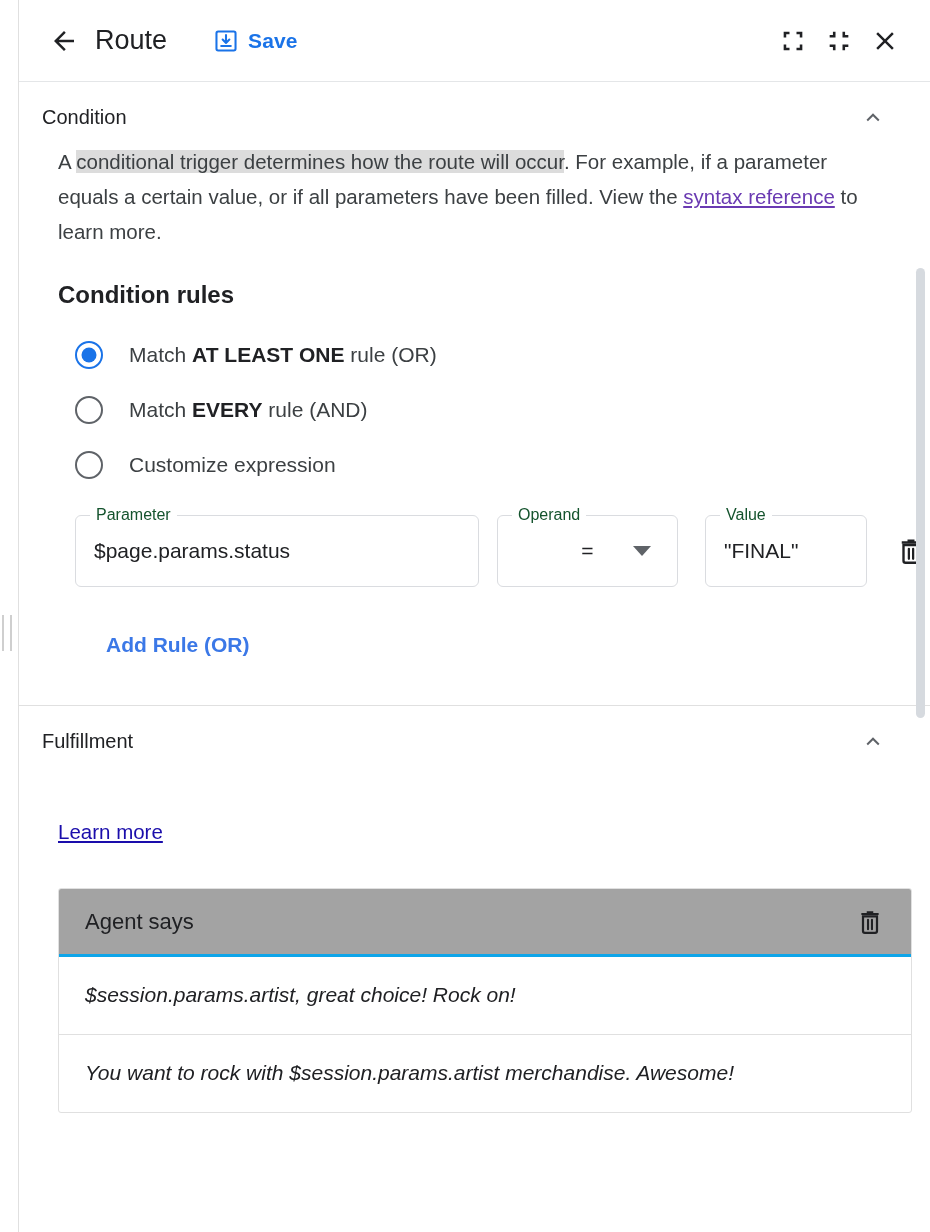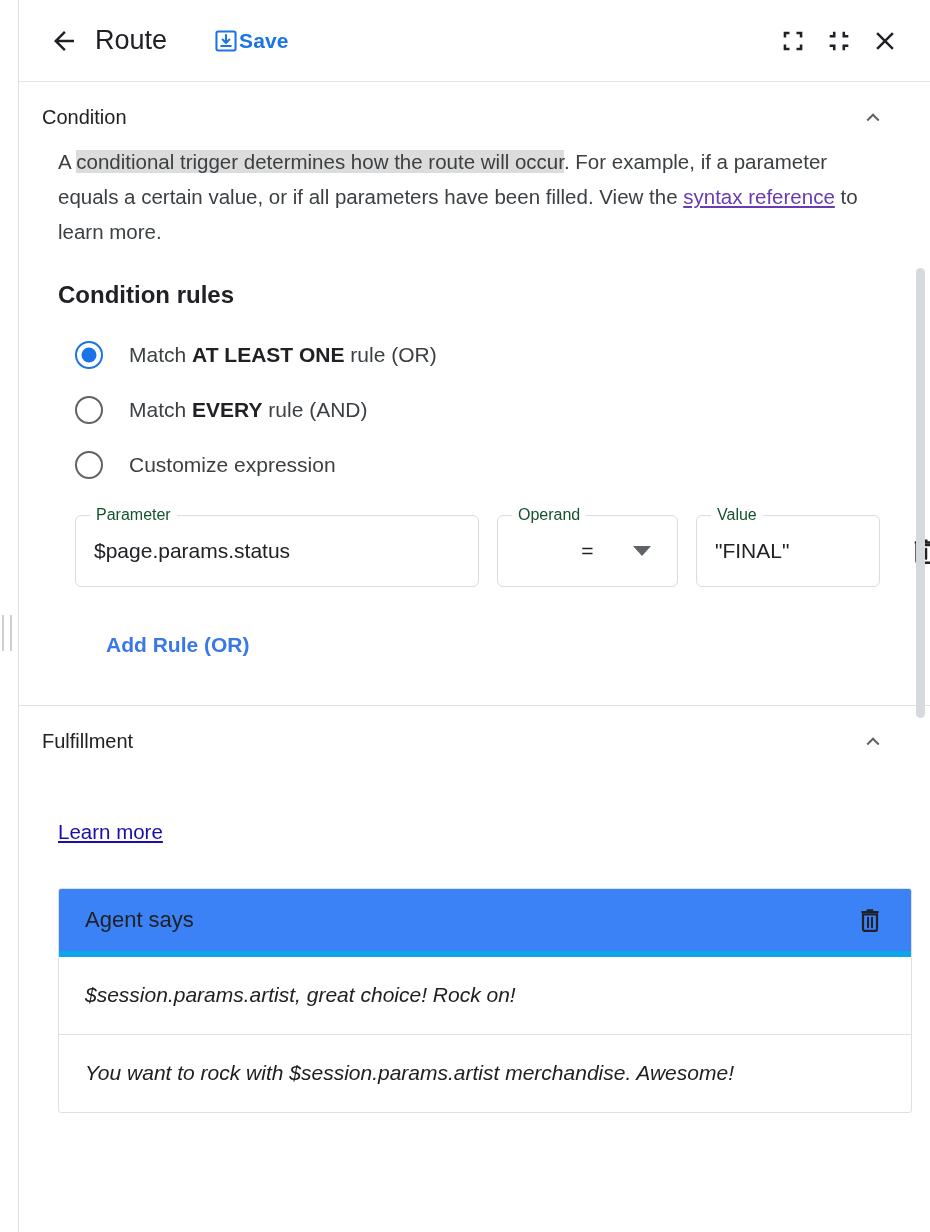--- a/index.html
+++ b/index.html
@@ -65,20 +65,21 @@
   .header-title {
     font-size: 27px;
     font-weight: 400;
     color: #202124;
     margin-left: 10px;
     white-space: nowrap;
   }
   .save-btn {
     display: flex;
     align-items: center;
+    gap: 9px;
     margin-left: 44px;
     background: transparent;
     border: none;
     cursor: pointer;
     padding: 4px 2px;
   }
   .save-label {
     color: #1a73e8;
     font-size: 21px;
     font-weight: 700;
@@ -229,21 +230,21 @@
   .dd-arrow {
     position: absolute;
     right: 26px;
     top: 50%;
     transform: translateY(-50%);
     width: 0; height: 0;
     border-left: 9px solid transparent;
     border-right: 9px solid transparent;
     border-top: 10px solid #5f6368;
   }
-  .field-value { width: 184px; flex: 0 0 auto; }
+  .field-value { width: 162px; flex: 0 0 auto; margin-left: 9px; }
   .rule-delete {
     background: transparent; border: none; cursor: pointer;
     width: 44px; height: 72px;
     display: flex; align-items: center; justify-content: center;
     flex: 0 0 auto;
     margin-left: 4px;
   }
 
   .text-btn {
     background: transparent;
@@ -273,22 +274,22 @@
   }
 
   .agent-card {
     margin-top: 38px;
     border: 1px solid #e0e0e0;
     border-radius: 3px;
     background: #fff;
     overflow: hidden;
   }
   .agent-card-head {
-    background: #3b82f6;
-    border-bottom: 6px solid #0ea5e9;
+    background: #a3a3a3;
+    border-bottom: 3px solid #0ea5e9;
     height: 68px;
     display: flex;
     align-items: center;
     justify-content: space-between;
     padding: 0 20px 0 26px;
   }
   .agent-card-title {
     font-size: 22px;
     color: #202124;
   }

